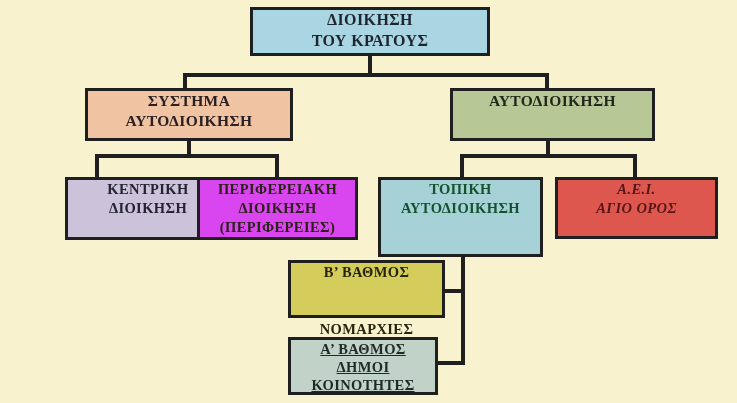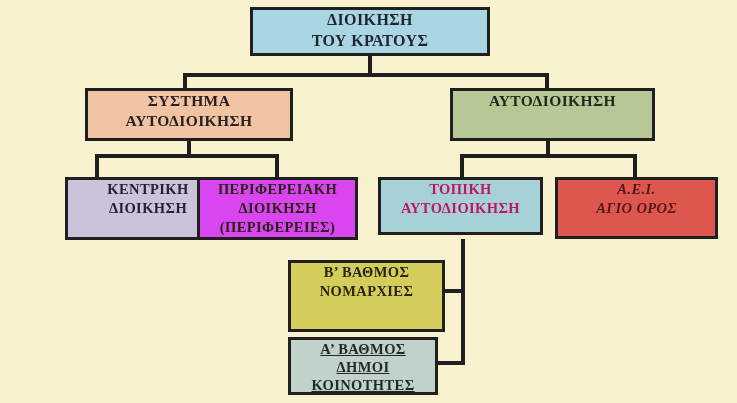--- a/index.html
+++ b/index.html
@@ -71,31 +71,31 @@
     <span class="ln">ΚΕΝΤΡΙΚΗ</span>
     <span class="ln">ΔΙΟΙΚΗΣΗ</span>
   </div>
 
   <div class="node fs14" style="left: 197px; top: 177px; width: 161px; height: 63px; background-color: #d946ef; color: rgb(42, 33, 24);">
     <span class="ln">ΠΕΡΙΦΕΡΕΙΑΚΗ</span>
     <span class="ln">ΔΙΟΙΚΗΣΗ</span>
     <span class="ln">(ΠΕΡΙΦΕΡΕΙΕΣ)</span>
   </div>
 
-  <div class="node fs14" style="left: 378px; top: 177px; width: 165px; height: 58px; background-color: rgb(166, 209, 215); color: #be185d;">
+  <div class="node fs14" style="left: 378px; top: 177px; width: 165px; height: 80px; background-color: rgb(166, 209, 215); color: #14532d;">
     <span class="ln">ΤΟΠΙΚΗ</span>
     <span class="ln">ΑΥΤΟΔΙΟΙΚΗΣΗ</span>
   </div>
 
   <div class="node fs14" style="left: 555px; top: 177px; width: 163px; height: 62px; background-color: rgb(221, 87, 78); color: rgb(87, 21, 25); font-style: italic;">
     <span class="ln">Α.Ε.Ι.</span>
     <span class="ln">ΑΓΙΟ ΟΡΟΣ</span>
   </div>
 
-  <div class="node fs14" style="left: 288px; top: 260px; width: 157px; height: 72px; background-color: rgb(212, 205, 92); color: rgb(40, 37, 15);">
+  <div class="node fs14" style="left: 288px; top: 260px; width: 157px; height: 58px; background-color: rgb(212, 205, 92); color: rgb(40, 37, 15); gap: 38px;">
     <span class="ln">Β’ ΒΑΘΜΟΣ</span>
     <span class="ln">ΝΟΜΑΡΧΙΕΣ</span>
   </div>
 
   <div class="node fs14" style="left: 288px; top: 337px; width: 150px; height: 58px; line-height: 1.25; background-color: rgb(193, 210, 200); color: rgb(31, 42, 38); text-decoration: underline;">
     <span class="ln">Α’ ΒΑΘΜΟΣ</span>
     <span class="ln">ΔΗΜΟΙ</span>
     <span class="ln">ΚΟΙΝΟΤΗΤΕΣ</span>
   </div>
 

